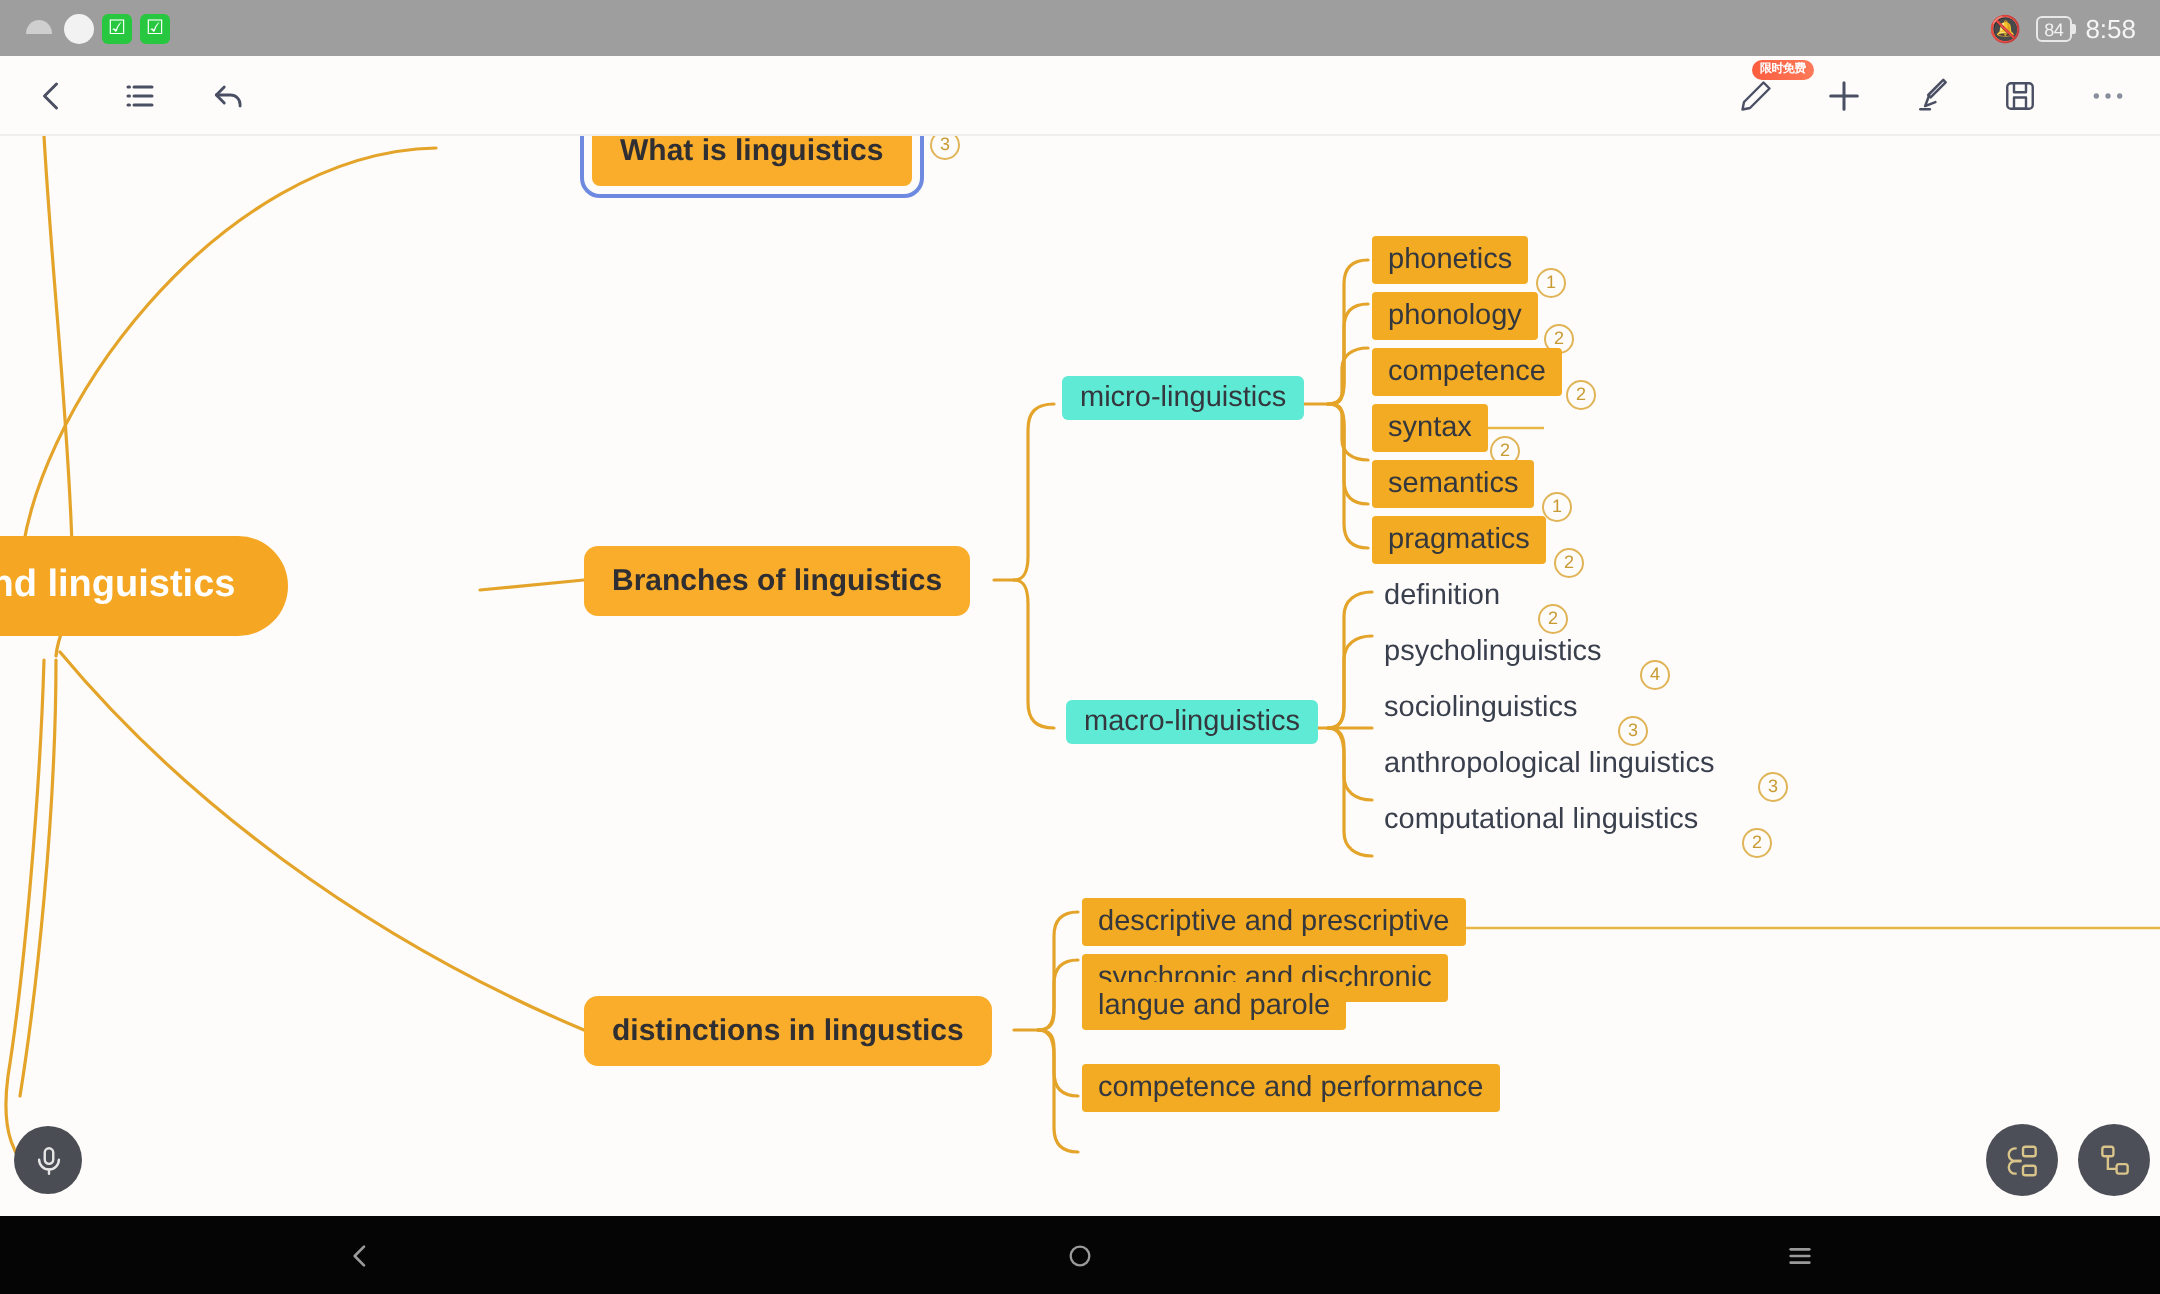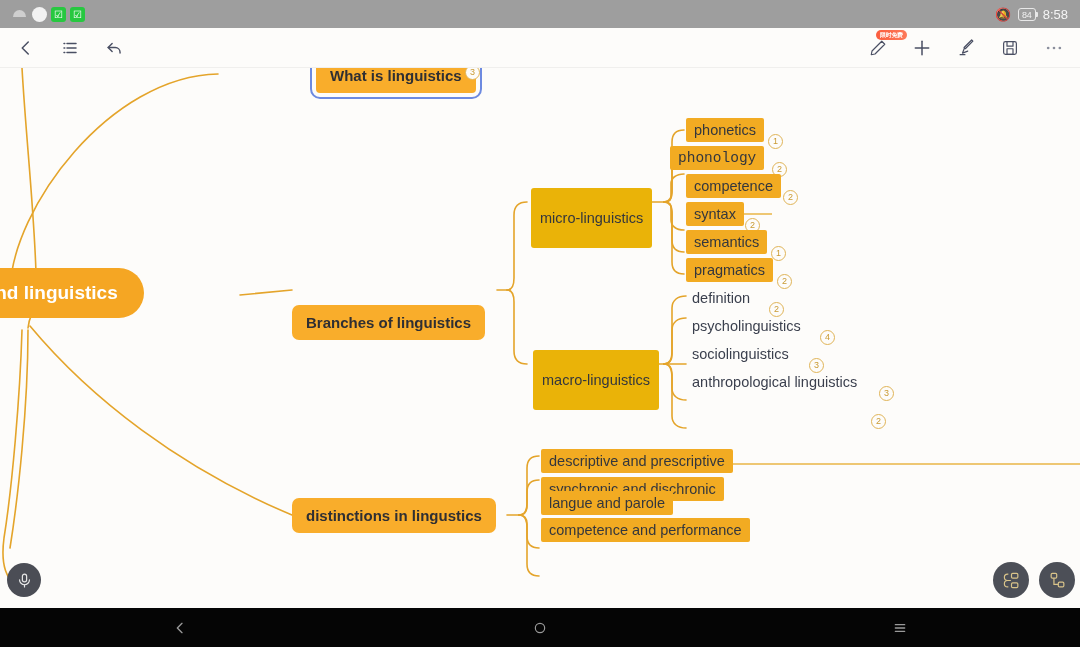--- a/index.html
+++ b/index.html
@@ -74,31 +74,31 @@
 
   .node-root {
     background: #f5a623; color: #fff; font-weight: bold; font-size: 19px;
     border-radius: 28px; padding: 14px 26px;
   }
   .node-l1 {
     background: #f9ad2b; color: #2f2f33; font-weight: bold; font-size: 15px;
     border-radius: 7px; padding: 9px 14px;
   }
   .node-l2 {
-    background: #eab308; color: #34373d; font-size: 14.5px;
-    border-radius: 3px; padding: 22px 9px;
+    background: #5eead4; color: #34373d; font-size: 14.5px;
+    border-radius: 3px; padding: 3px 9px;
   }
   .node-l3 {
     background: #f2ab22; color: #34373d; font-size: 14.5px;
     border-radius: 2px; padding: 4px 8px;
   }
   .node-plain {
     color: #3a3f4d; font-size: 14.5px; padding: 4px 2px; background: transparent;
   }
-  .node-sel { outline: 2px solid #6d8ae0; outline-offset: 4px; border-radius: 4px; margin-left: 20px; }
+  .node-sel { outline: 2px solid #6d8ae0; outline-offset: 4px; border-radius: 4px; }
 
   .cnt {
     position: absolute; width: 15px; height: 15px; border-radius: 50%;
     border: 1px solid #e0b457; color: #c99a33; font-size: 9px;
     line-height: 13px; text-align: center; background: #fdfcfa;
   }
 
   
   .fab {
     position: absolute; width: 34px; height: 34px; border-radius: 50%;
@@ -248,34 +248,34 @@
 
     <div class="node node-root" style="left:-130px; top:200px;">
       <span>language and linguistics</span>
     </div>
 
     <div class="node node-l1 node-sel" style="left:296px; top:-10px;">
       <span>What is linguistics</span>
     </div>
     <div class="cnt" style="left:465px; top:-3px;">3</div>
 
-    <div class="node node-l1" style="left:292px; top:205px;margin-top:32px;">
+    <div class="node node-l1" style="left:292px; top:205px;">
       <span>Branches of linguistics</span>
     </div>
 
     <div class="node node-l2" style="left:531px; top:120px;">
       <span>micro-linguistics</span>
     </div>
 
     <div class="node node-l3" style="left:686px; top:50px;">
       <span>phonetics</span>
     </div>
     <div class="cnt" style="left:768px; top:66px;">1</div>
 
-    <div class="node node-l3" style="left:670px; top:78px;font-family:Liberation Mono, monospace;">
+    <div class="node node-l3" style="left:686px; top:78px;">
       <span>phonology</span>
     </div>
     <div class="cnt" style="left:772px; top:94px;">2</div>
 
     <div class="node node-l3" style="left:686px; top:106px;">
       <span>competence</span>
     </div>
     <div class="cnt" style="left:783px; top:122px;">2</div>
 
     <div class="node node-l3" style="left:686px; top:134px;">
@@ -309,35 +309,38 @@
     <div class="node node-plain" style="left:690px; top:274px;">
       <span>sociolinguistics</span>
     </div>
     <div class="cnt" style="left:809px; top:290px;">3</div>
 
     <div class="node node-plain" style="left:690px; top:302px;">
       <span>anthropological linguistics</span>
     </div>
     <div class="cnt" style="left:879px; top:318px;">3</div>
 
+    <div class="node node-plain" style="left:690px; top:330px;">
+      <span>computational linguistics</span>
+    </div>
     <div class="cnt" style="left:871px; top:346px;">2</div>
 
     <div class="node node-l3" style="left:541px; top:381px;">
       <span>descriptive and prescriptive</span>
     </div>
     <div class="node node-l1" style="left:292px; top:430px;">
       <span>distinctions in lingustics</span>
     </div>
     <div class="node node-l3" style="left:541px; top:409px;">
       <span>synchronic and dischronic</span>
     </div>
     <div class="node node-l3" style="left:541px; top:423px;text-align:center;">
       <span>langue and parole</span>
     </div>
-    <div class="node node-l3" style="left:541px; top:450px;text-align:center;">
+    <div class="node node-l3" style="left:541px; top:464px;text-align:center;">
       <span>competence and performance</span>
     </div>
 
     <div class="fab" style="left:7px; top:495px;">
       <svg width="17" height="17" viewBox="0 0 24 24" fill="none" stroke="#e6e6e6" stroke-width="1.7" stroke-linecap="round">
         <rect x="9" y="3" width="6" height="11" rx="3"></rect>
           <path d="M5 11a7 7 0 0 0 14 0"></path>
           <line x1="12" y1="18" x2="12" y2="21"></line>
       </svg>
     </div>

